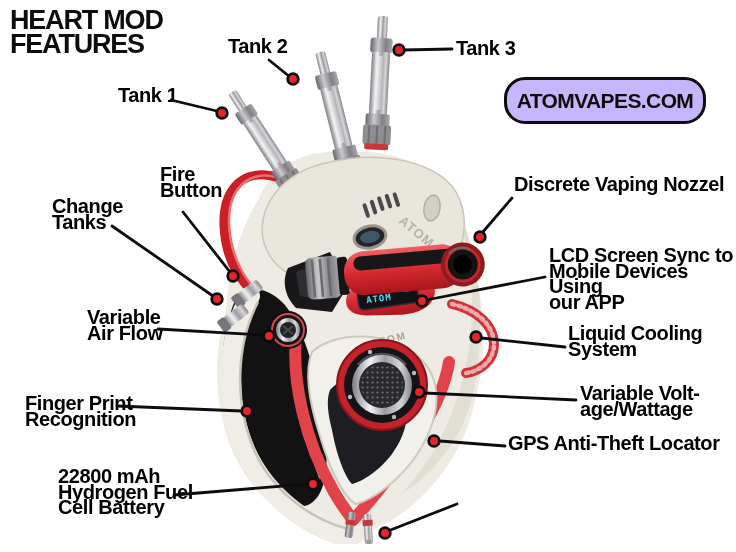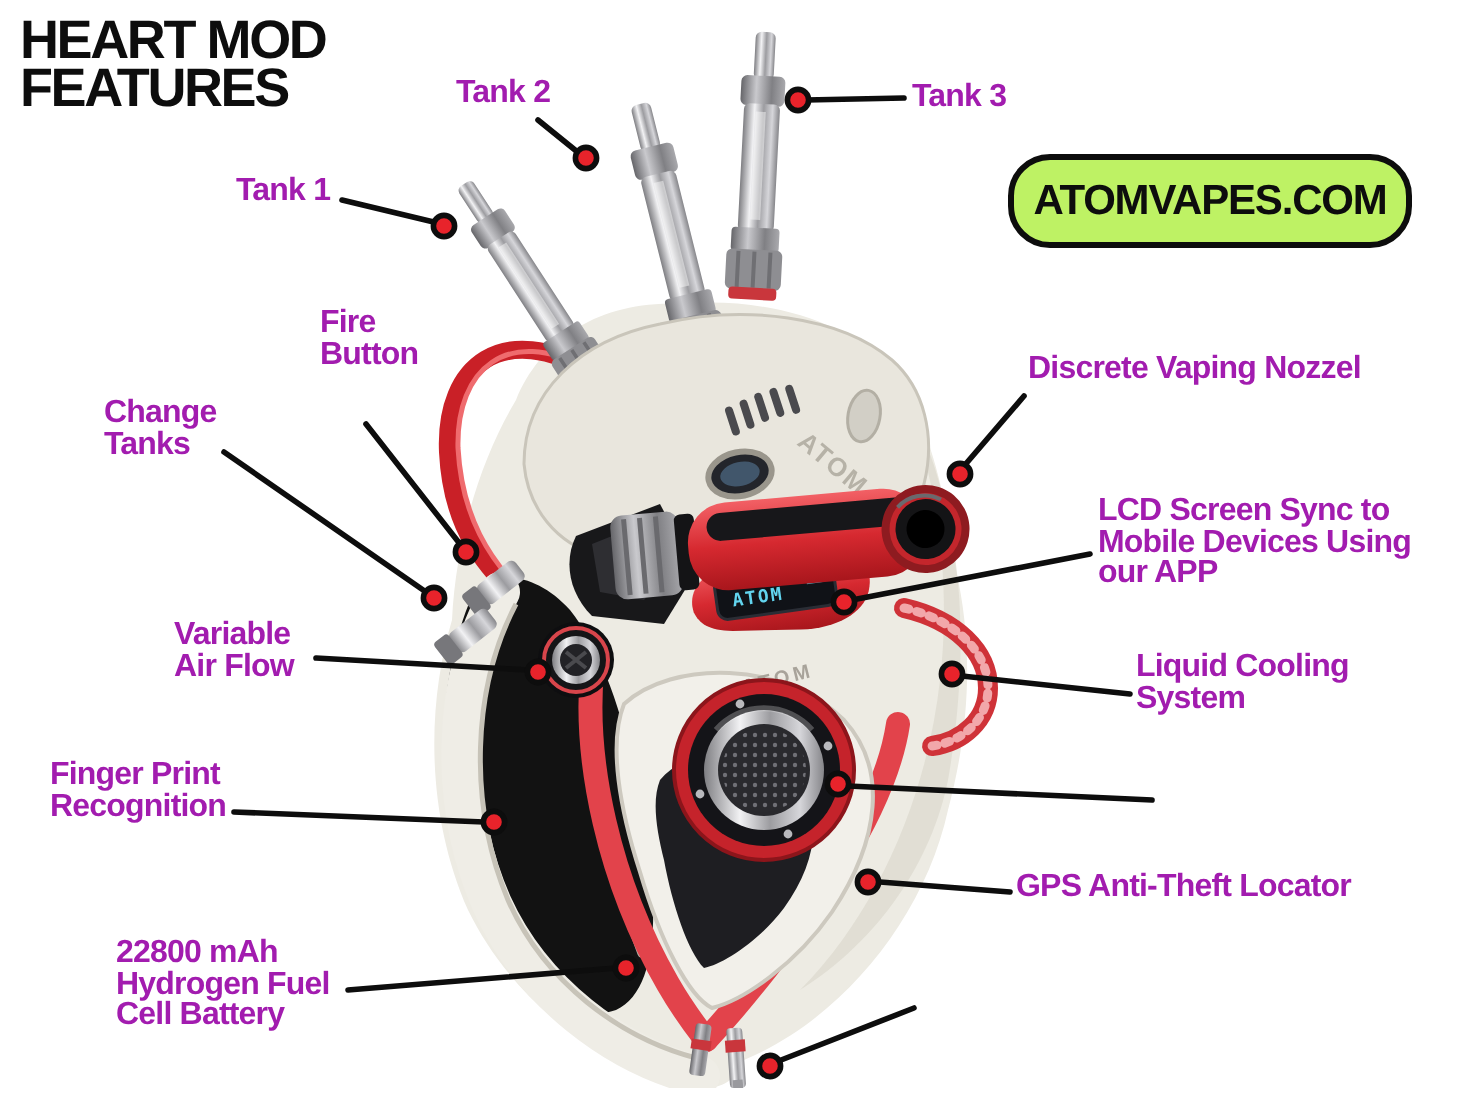--- a/index.html
+++ b/index.html
@@ -1,23 +1,23 @@
 <!DOCTYPE html>
 <html><head>
 <meta charset="utf-8">
 <style>
   html,body{margin:0;padding:0;background:#fff;}
   #app{position:relative;width:736px;height:544px;background:#ffffff;overflow:hidden;
        font-family:"Liberation Sans",sans-serif;}
   .page-title{position:absolute;left:10px;top:8px;font-weight:bold;font-size:27px;
        line-height:24px;letter-spacing:-1.2px;color:#0d0d0d;white-space:pre-line;}
-  .callout{position:absolute;font-weight:bold;font-size:16px;line-height:15.5px;
-       letter-spacing:-0.4px;color:#a21caf;white-space:pre-line;}
+  .callout{position:absolute;font-weight:bold;font-size:20px;line-height:15.5px;
+       letter-spacing:-0.4px;color:#000000;white-space:pre-line;}
   .brand-badge{position:absolute;left:504px;top:77px;width:196px;height:41px;
-       background:#bef264;border:3.5px solid #0d0d0d;border-radius:21px;
+       background:#c4b5fd;border:3.5px solid #0d0d0d;border-radius:21px;
        display:flex;align-items:center;justify-content:center;
        font-weight:bold;font-size:21px;letter-spacing:-0.6px;color:#0d0d0d;}
   svg{position:absolute;left:0;top:0;}
   .leader{stroke:#0d0d0d;stroke-width:2.8;stroke-linecap:round;}
   .dot{fill:#e8232b;stroke:#0d0d0d;stroke-width:2.8;}
 </style>
 </head>
 <body>
 
 <div id="app">
@@ -25,37 +25,39 @@
   <div class="page-title">HEART MOD
 FEATURES</div>
 
   <div class="brand-badge">
     <span>ATOMVAPES.COM</span>
   </div>
 
   <div class="callout" style="left:118px;top:88px">Tank 1</div>
   <div class="callout" style="left:228px;top:39px">Tank 2</div>
   <div class="callout" style="left:456px;top:41px">Tank 3</div>
-  <div class="callout" style="left:160px;top:154px">Fire
+  <div class="callout" style="left:160px;top:167px">Fire
 Button</div>
   <div class="callout" style="left:52px;top:199px">Change
 Tanks</div>
   <div class="callout" style="left:87px;top:310px">Variable
 Air Flow</div>
-  <div class="callout" style="left:25px;top:380px">Finger Print
+  <div class="callout" style="left:25px;top:396px">Finger Print
 Recognition</div>
   <div class="callout" style="left:58px;top:469px">22800 mAh
 Hydrogen Fuel
 Cell Battery</div>
   <div class="callout" style="left:514px;top:177px">Discrete Vaping Nozzel</div>
   <div class="callout" style="left:549px;top:248px">LCD Screen Sync to
 Mobile Devices Using
 our APP</div>
   <div class="callout" style="left:568px;top:326px">Liquid Cooling
 System</div>
+  <div class="callout" style="left:580px;top:386px">Variable Volt-
+age/Wattage</div>
   <div class="callout" style="left:508px;top:436px">GPS Anti-Theft Locator</div>
 
   <svg width="736" height="552" viewBox="0 0 736 552">
     <defs>
       <linearGradient id="chr" x1="0" y1="0" x2="1" y2="0">
         <stop offset="0" stop-color="#7e7e82"></stop>
           <stop offset="0.3" stop-color="#f2f2f4"></stop>
         <stop offset="0.55" stop-color="#9c9ca0"></stop>
           <stop offset="0.8" stop-color="#d6d6da"></stop>
         <stop offset="1" stop-color="#86868a"></stop>

